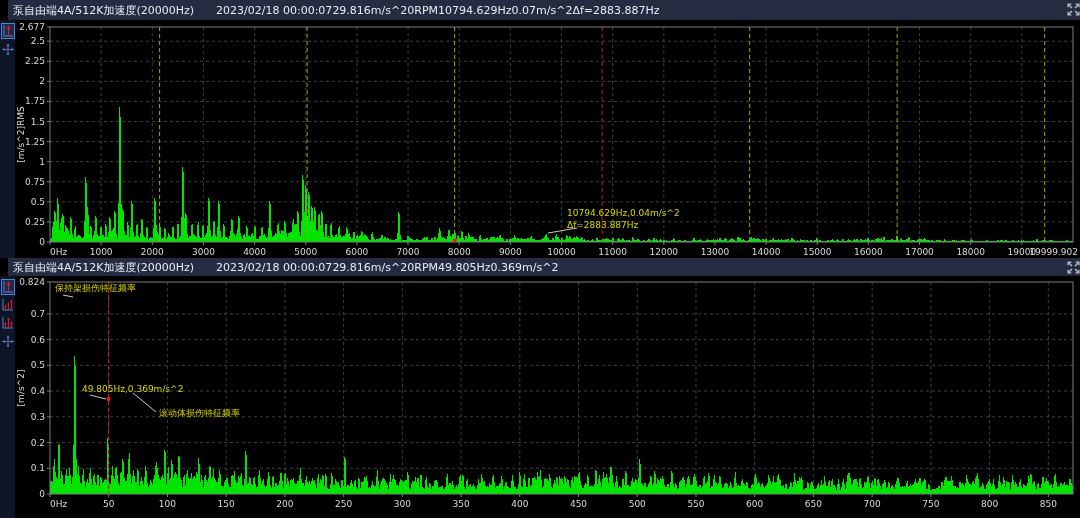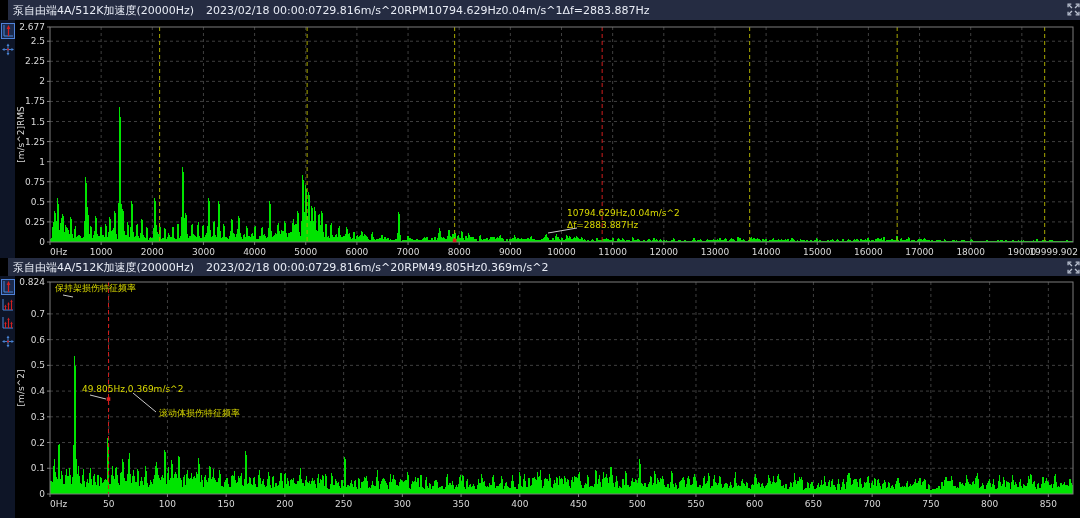--- a/index.html
+++ b/index.html
@@ -3,21 +3,21 @@
 <meta charset="utf-8">
 <style>
   html,body{margin:0;padding:0;background:#000;}
   .app{position:relative;width:1080px;height:518px;background:#000;overflow:hidden;
        font-family:"DejaVu Sans","Liberation Sans",sans-serif;}
   .hdr{position:absolute;left:8px;width:1080px;background:#252c42;color:#e8ecf5;
        font-size:11px;display:flex;align-items:center;white-space:nowrap;}
   #hdr1{top:0;height:20px;}
   #hdr2{top:258px;height:18px;}
   .hdr .title{margin-left:5px;}
-  .hdr .dt{margin-left:12px;}
+  .hdr .dt{margin-left:22px;}
   .hdr .stat{}
   .expand-btn{position:absolute;right:8px;top:2px;width:14px;height:14px;background:none;border:none;
        padding:0;cursor:pointer;display:flex;align-items:center;justify-content:center;}
   .chartwrap{position:absolute;left:0;width:1080px;}
   #wrap1{top:20px;height:238px;}
   #wrap2{top:276px;height:242px;}
   .chart{position:absolute;left:0;top:0;background:#000;}
   .sidebar{position:absolute;left:0;top:0;bottom:0;width:15px;background:#0e1527;
        display:flex;flex-direction:column;align-items:center;padding-top:2px;z-index:3;}
   .tool{width:14px;height:16px;margin:1px 0;padding:0;background:transparent;border:1px solid transparent;
@@ -28,21 +28,21 @@
 <body>
 
 <div class="app">
 
   <header class="hdr" id="hdr1">
     <span class="title">泵自由端4A/512K加速度(20000Hz)</span>
     <span class="dt">2023/02/18 00:00:07</span>
     <span class="stat">29.816m/s^2</span>
     <span class="stat">0RPM</span>
     <span class="stat">10794.629Hz</span>
-    <span class="stat">0.04m/s^1</span>
+    <span class="stat">0.07m/s^2</span>
     <span class="stat">Δf=2883.887Hz</span>
     <button class="expand-btn">
       <svg width="13" height="13" viewBox="0 0 12 12">
         <g stroke="#b9c0cf" stroke-width="1.2" fill="none">
           <path d="M1,4 L1,1 L4,1"></path>
             <path d="M8,1 L11,1 L11,4"></path>
             <path d="M11,8 L11,11 L8,11"></path>
             <path d="M4,11 L1,11 L1,8"></path>
           <path d="M4.6,4.6 L1.8,1.8"></path>
             <path d="M7.4,4.6 L10.2,1.8"></path>

